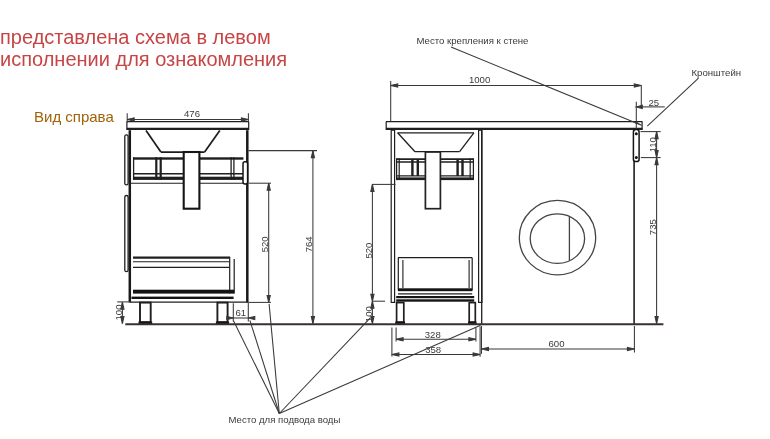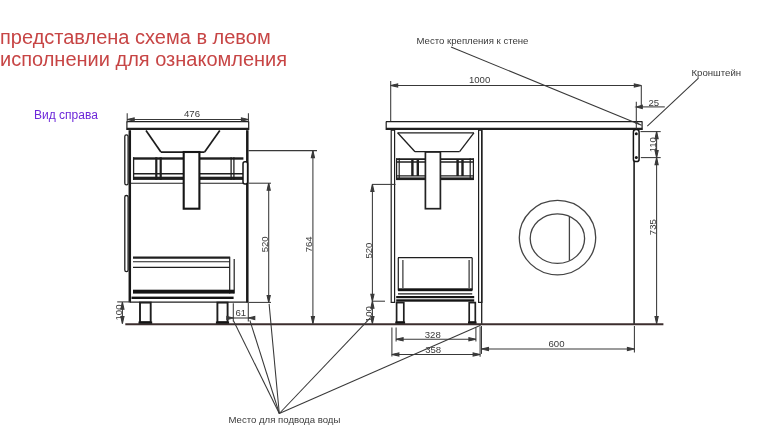--- a/index.html
+++ b/index.html
@@ -8,21 +8,21 @@
   svg{position:absolute;left:0;top:0;}
   .dim{font:9.6px "Liberation Sans",sans-serif;fill:#3a3a3a;stroke:none;}
   .lbl{font:9.6px "Liberation Sans",sans-serif;fill:#3a3a3a;stroke:none;}
 </style>
 </head>
 <body>
 <div class="page">
 
 <div style="position:absolute;left:0;top:27px;color:#c74545;font-size:20px;line-height:21.5px;letter-spacing:0px;">представлена схема в левом<br>исполнении для ознакомления</div>
 
-<div style="position:absolute;left:34px;top:108px;color:#6d28d9;font-size:12px;">Вид справа</div>
+<div style="position:absolute;left:34px;top:108px;color:#a16207;font-size:15px;">Вид справа</div>
 <svg width="770" height="439" viewBox="0 0 770 439">
 <defs>
 </defs>
 
 <line x1="125.3" y1="324.3" x2="663.4" y2="324.3" stroke="#3c2e2e" stroke-width="2"></line>
 
 <g stroke="#1f1f1f" fill="none">
   <line x1="126.8" y1="121.7" x2="248.8" y2="121.7" stroke-width="1.2"></line>
   <line x1="126.8" y1="128.9" x2="248.8" y2="128.9" stroke-width="2.4"></line>
   <line x1="126.9" y1="121.4" x2="126.9" y2="130.1" stroke-width="1.2"></line>

